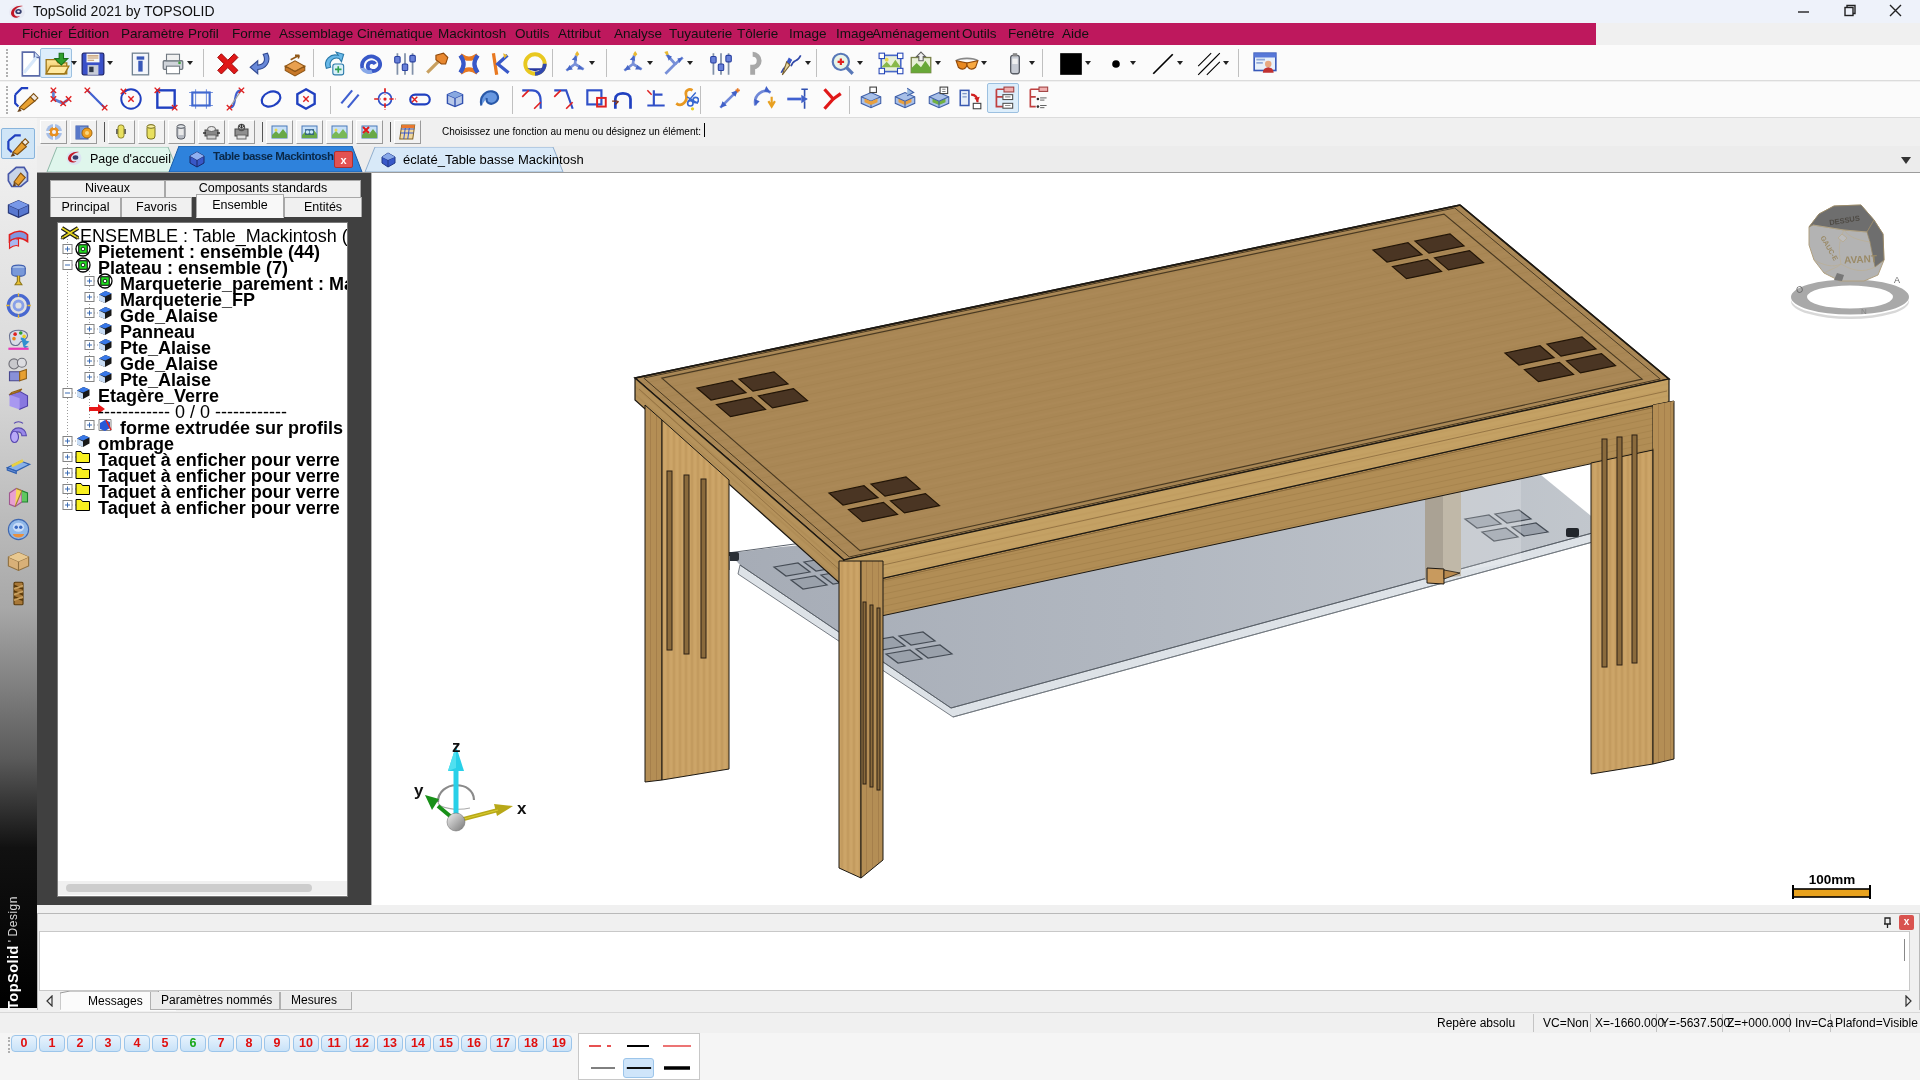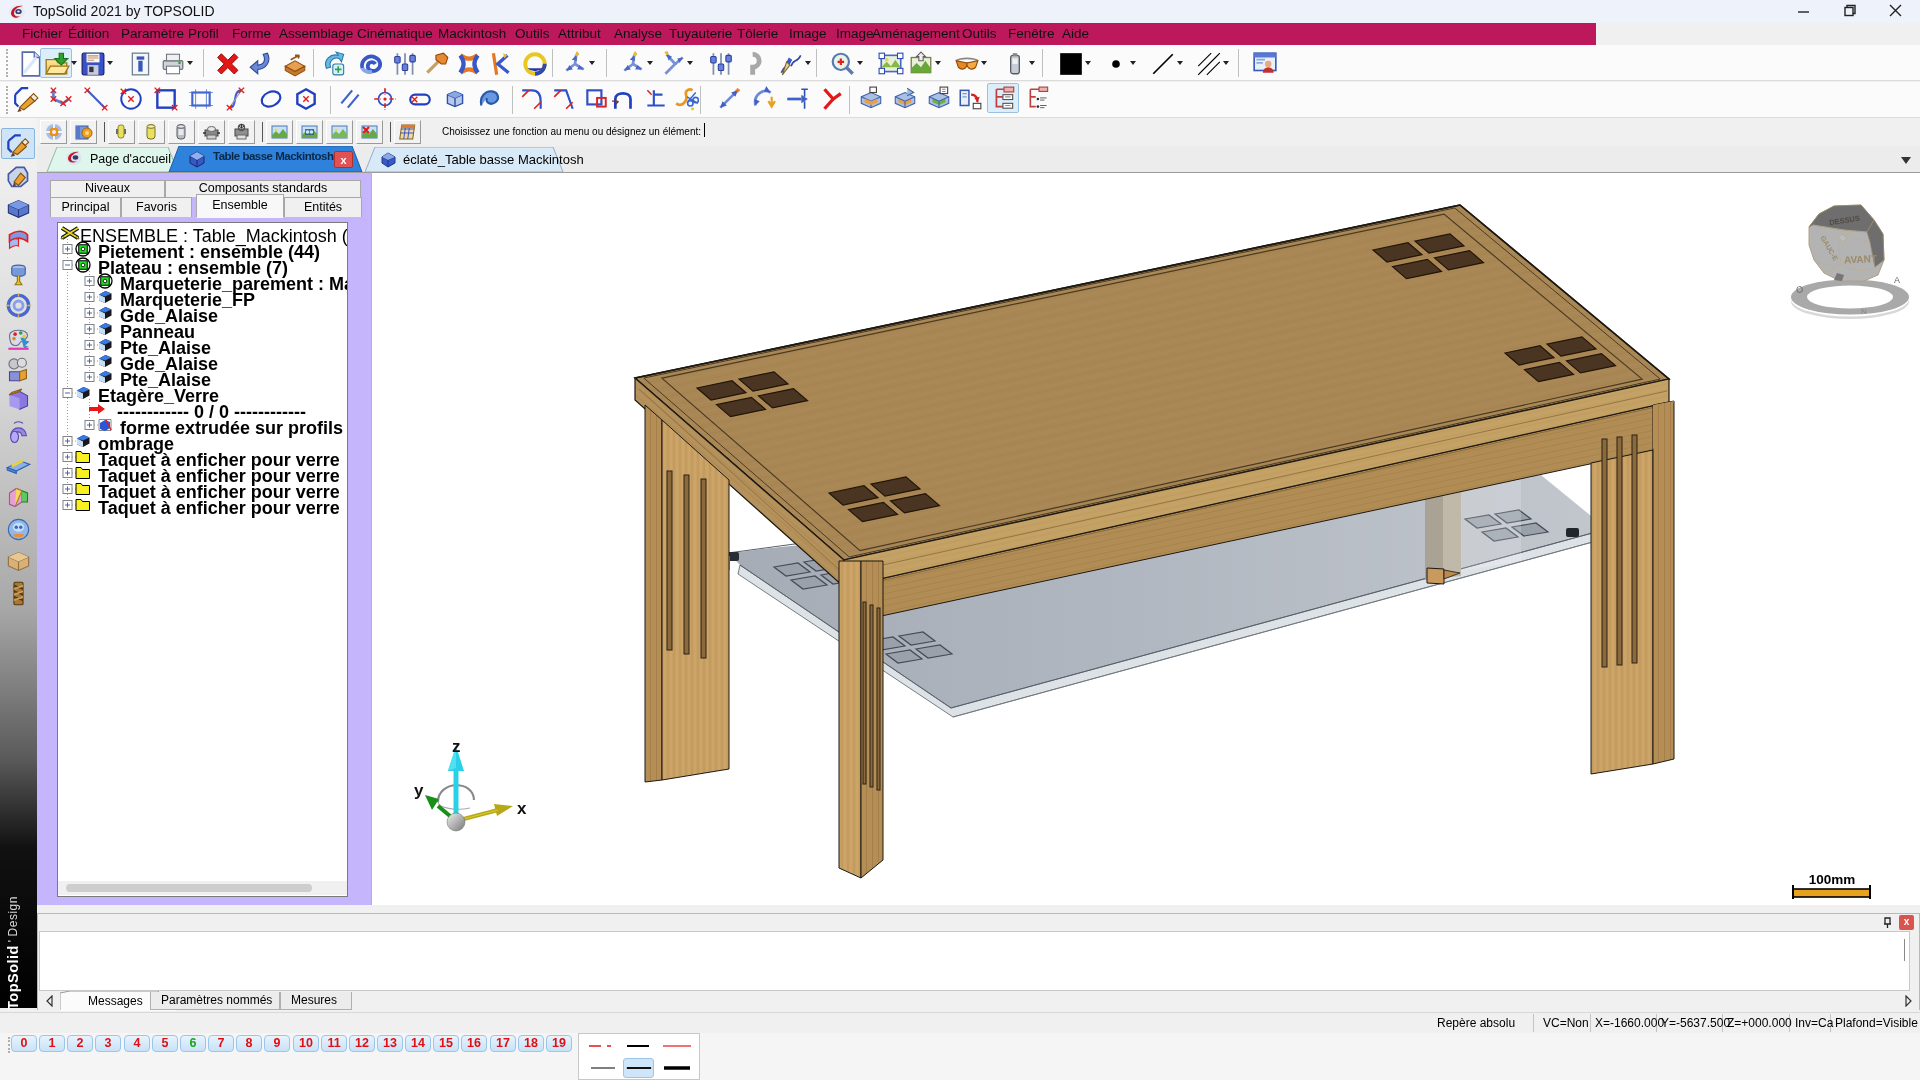--- a/index.html
+++ b/index.html
@@ -10,21 +10,21 @@
 .mi{position:absolute;top:3px;font-size:13.5px;color:#111}
 #row1{left:0;top:45px;width:1920px;height:36px;background:#fbfbfb;border-bottom:1px solid #dcdcdc}
 #row2{left:0;top:82px;width:1920px;height:36px;background:#fbfbfb;border-bottom:1px solid #dcdcdc}
 #row3{left:37px;top:118px;width:1883px;height:28px;background:#f0f0f0}
 .tbtn{position:absolute;top:2px;width:27px;height:24px;background:#f2f2f2;border:1px solid;border-color:#fff #9a9a9a #9a9a9a #fff;display:flex;align-items:center;justify-content:center}
 #prompt{position:absolute;left:405px;top:5px;font-size:10px;color:#000}
 #tabbar{left:37px;top:146px;width:1883px;height:26px;background:#ececec}
 .grip{position:absolute;width:4px;border-left:2px dotted #b0b0b0}
 #sidebar{left:0;top:118px;width:37px;height:890px;background:linear-gradient(#f4f4f4 0%,#d8d8d8 30%,#a8a8a8 55%,#5a5a5a 72%,#111 82%,#000 100%)}
 .sic{position:absolute;left:3px;width:31px;height:30px;display:flex;align-items:center;justify-content:center}
-#leftpanel{left:37px;top:172px;width:334px;height:733px;background:#c4b5fd;border-top:1px solid #9c9c9c}
+#leftpanel{left:37px;top:172px;width:334px;height:733px;background:#404040;border-top:1px solid #9c9c9c}
 #viewport{left:371px;top:172px;width:1549px;height:733px;background:#fff;border-top:1px solid #9c9c9c;border-left:1px solid #b5b5b5}
 .ptab{position:absolute;font-size:12.5px;color:#000;text-align:center;background:#f0f0f0;border:1px solid #a8a8a8;border-bottom:none}
 #tree{position:absolute;left:20px;top:49px;width:291px;height:675px;background:#fff;border:1px solid #7a7a7a;overflow:hidden}
 .trow{position:absolute;white-space:nowrap;font-size:18px;font-weight:bold;color:#000}
 #balpha{left:37px;top:913px;width:1883px;height:97px;background:#f0f0f0;border:1px solid #b9b9b9}
 #btitle{left:0;top:0;width:1881px;height:17px;background:linear-gradient(#eef3f8,#ccd8e4);font-size:12px;padding:1px 0 0 5px;color:#000}
 #bcontent{left:1px;top:17px;width:1871px;height:60px;background:#fff;border:1px solid #c8c8c8}
 #btabs{left:0;top:77px;width:1881px;height:19px;background:#f0f0f0}
 .btab{position:absolute;top:78px;height:18px;font-size:12px;white-space:nowrap;padding:1px 10px 0;color:#000;background:#ececec;border:1px solid #b0b0b0;border-top:none}
 #statusbar{left:0;top:1012px;width:1920px;height:21px;background:#f0f0f0;border-top:1px solid #d8d8d8;font-size:12px;color:#000}
@@ -884,21 +884,21 @@
 <div class="trow" style="left:40px;top:19px;font-weight:bold">Pietement : ensemble (44)</div>
 <div class="trow" style="left:40px;top:35px;font-weight:bold">Plateau : ensemble (7)</div>
 <div class="trow" style="left:62px;top:51px;font-weight:bold">Marqueterie_parement : Marqueterie_P (</div>
 <div class="trow" style="left:62px;top:67px;font-weight:bold">Marqueterie_FP</div>
 <div class="trow" style="left:62px;top:83px;font-weight:bold">Gde_Alaise</div>
 <div class="trow" style="left:62px;top:99px;font-weight:bold">Panneau</div>
 <div class="trow" style="left:62px;top:115px;font-weight:bold">Pte_Alaise</div>
 <div class="trow" style="left:62px;top:131px;font-weight:bold">Gde_Alaise</div>
 <div class="trow" style="left:62px;top:147px;font-weight:bold">Pte_Alaise</div>
 <div class="trow" style="left:40px;top:163px;font-weight:bold">Etagère_Verre</div>
-<div class="trow" style="left:59px;top:179px;font-weight:bold">------------ 0 / 0 ------------</div>
+<div class="trow" style="left:40px;top:179px;font-weight:normal">------------ 0 / 0 ------------</div>
 <div class="trow" style="left:62px;top:195px;font-weight:bold">forme extrudée sur profils</div>
 <div class="trow" style="left:40px;top:211px;font-weight:bold">ombrage</div>
 <div class="trow" style="left:40px;top:227px;font-weight:bold">Taquet à enficher pour verre</div>
 <div class="trow" style="left:40px;top:243px;font-weight:bold">Taquet à enficher pour verre</div>
 <div class="trow" style="left:40px;top:259px;font-weight:bold">Taquet à enficher pour verre</div>
 <div class="trow" style="left:40px;top:275px;font-weight:bold">Taquet à enficher pour verre</div>
 <div class="abs" style="left:0;top:658px;width:289px;height:14px;background:#f0f0f0"></div>
 <div class="abs" style="left:8px;top:661px;width:246px;height:8px;background:#cdcdcd;border-radius:4px"></div>
 </div>
 </div>

